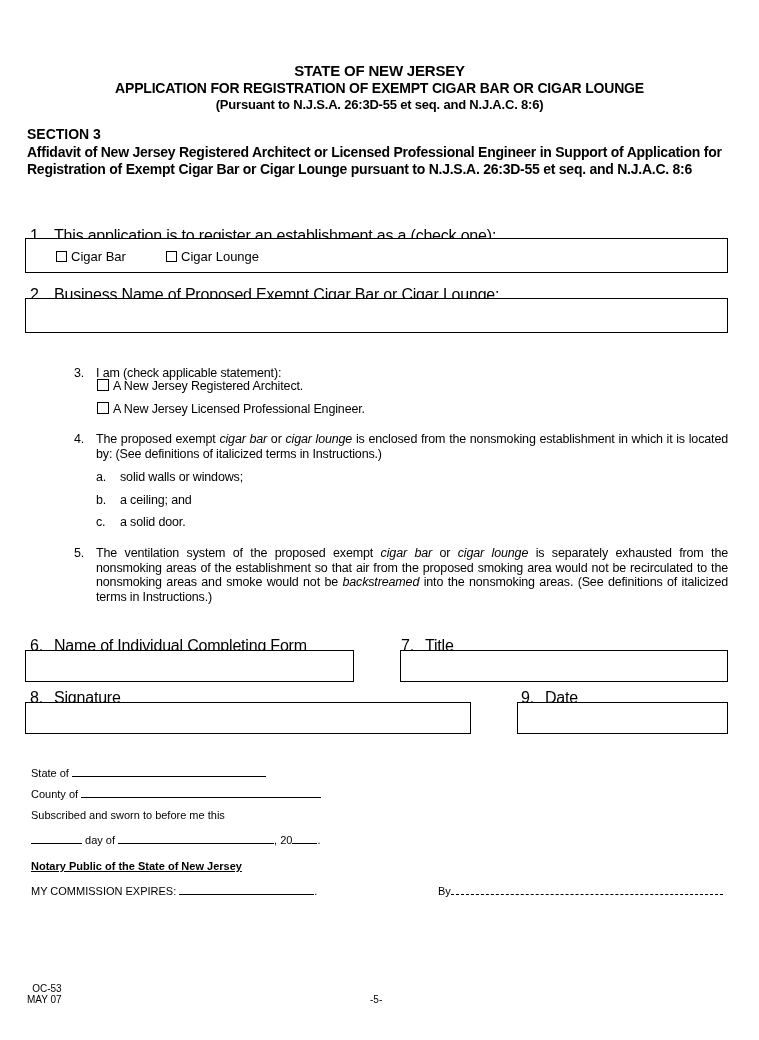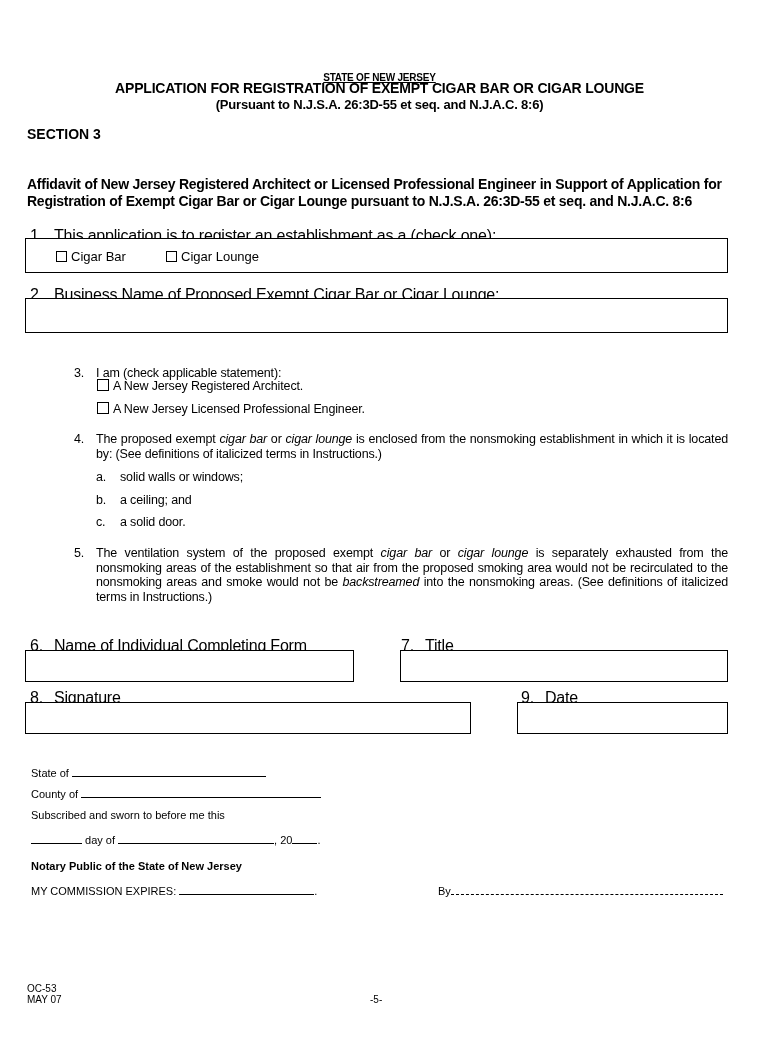--- a/index.html
+++ b/index.html
@@ -1,35 +1,35 @@
 <!DOCTYPE html>
 <html><head>
 <meta charset="utf-8">
 <style>
   html, body { margin: 0; padding: 0; background: #ffffff; }
   body { width: 759px; height: 1040px; position: relative; overflow: hidden; color: #000; font-family: "Liberation Sans", sans-serif; }
   .abs { position: absolute; }
   .hdr { left: 0; width: 759px; text-align: center; font-weight: bold; font-family: "Liberation Sans", sans-serif; letter-spacing: -0.2px; }
-  .h1 { top: 72px; font-size: 10px; text-decoration: underline; }
+  .h1 { top: 62px; font-size: 15px; }
   .h2 { top: 80px; font-size: 14px; }
   .h3 { top: 97px; font-size: 13px; }
   .sec { left: 27px; top: 126px; font-size: 14px; font-weight: bold; }
-  .sec-desc { left: 27px; top: 144px; width: 712px; font-size: 14px; font-weight: bold; line-height: 17px; letter-spacing: -0.25px; margin-top: 32px; }
+  .sec-desc { left: 27px; top: 144px; width: 712px; font-size: 14px; font-weight: bold; line-height: 17px; letter-spacing: -0.25px; }
   .lbl { font-size: 16px; letter-spacing: -0.2px; white-space: nowrap; }
   .lbl .num { display: inline-block; width: 24px; }
   .box { border: 1px solid #000; box-sizing: border-box; background: #fff; }
   .cb { display: inline-block; width: 11px; height: 11px; border: 1.2px solid #000; box-sizing: border-box; vertical-align: -1px; margin-right: 4px; background: #fff; }
   .opt { font-size: 13px; white-space: nowrap; }
   .body13 { font-size: 12.5px; letter-spacing: -0.15px; }
   .para { line-height: 14.5px; text-align: justify; }
   .para .num { position: absolute; left: 0; }
   em { font-style: italic; }
   .line { display: inline-block; border-bottom: 1px solid #000; vertical-align: baseline; }
   .notary { font-size: 11px; white-space: nowrap; }
-  .bold { font-weight: bold; }
+  .bold { font-weight: bold; text-decoration: underline; }
   .foot { font-size: 10px; line-height: 11px; }
   .dash { display: inline-block; width: 272px; border-bottom: 1px dashed #000; height: 8px; }
 </style>
 </head>
 <body>
 
 <div class="abs hdr h1">STATE OF NEW JERSEY</div>
 <div class="abs hdr h2">APPLICATION FOR REGISTRATION OF EXEMPT CIGAR BAR OR CIGAR LOUNGE</div>
 <div class="abs hdr h3">(Pursuant to N.J.S.A. 26:3D-55 et seq. and N.J.A.C. 8:6)</div>
 
@@ -118,17 +118,17 @@
 </div>
 <div class="abs notary bold" style="left:31px; top:860px;">Notary Public of the State of New Jersey</div>
 <div class="abs notary" style="left:31px; top:885px;">
   <span>MY COMMISSION EXPIRES:</span>
   <span class="line" style="width:135px;"></span><span>.</span>
 </div>
 <div class="abs notary" style="left:438px; top:885px;text-align:center;">
   <span>By</span><span class="dash"></span>
 </div>
 
-<div class="abs foot" style="left:27px; top:983px;">
+<div class="abs foot" style="left:27px; top:983px;text-align:right;">
   <div>OC-53</div>
   <div>MAY 07</div>
 </div>
 <div class="abs foot" style="left:370px; top:994px;">-5-</div>
 
 </body></html>

